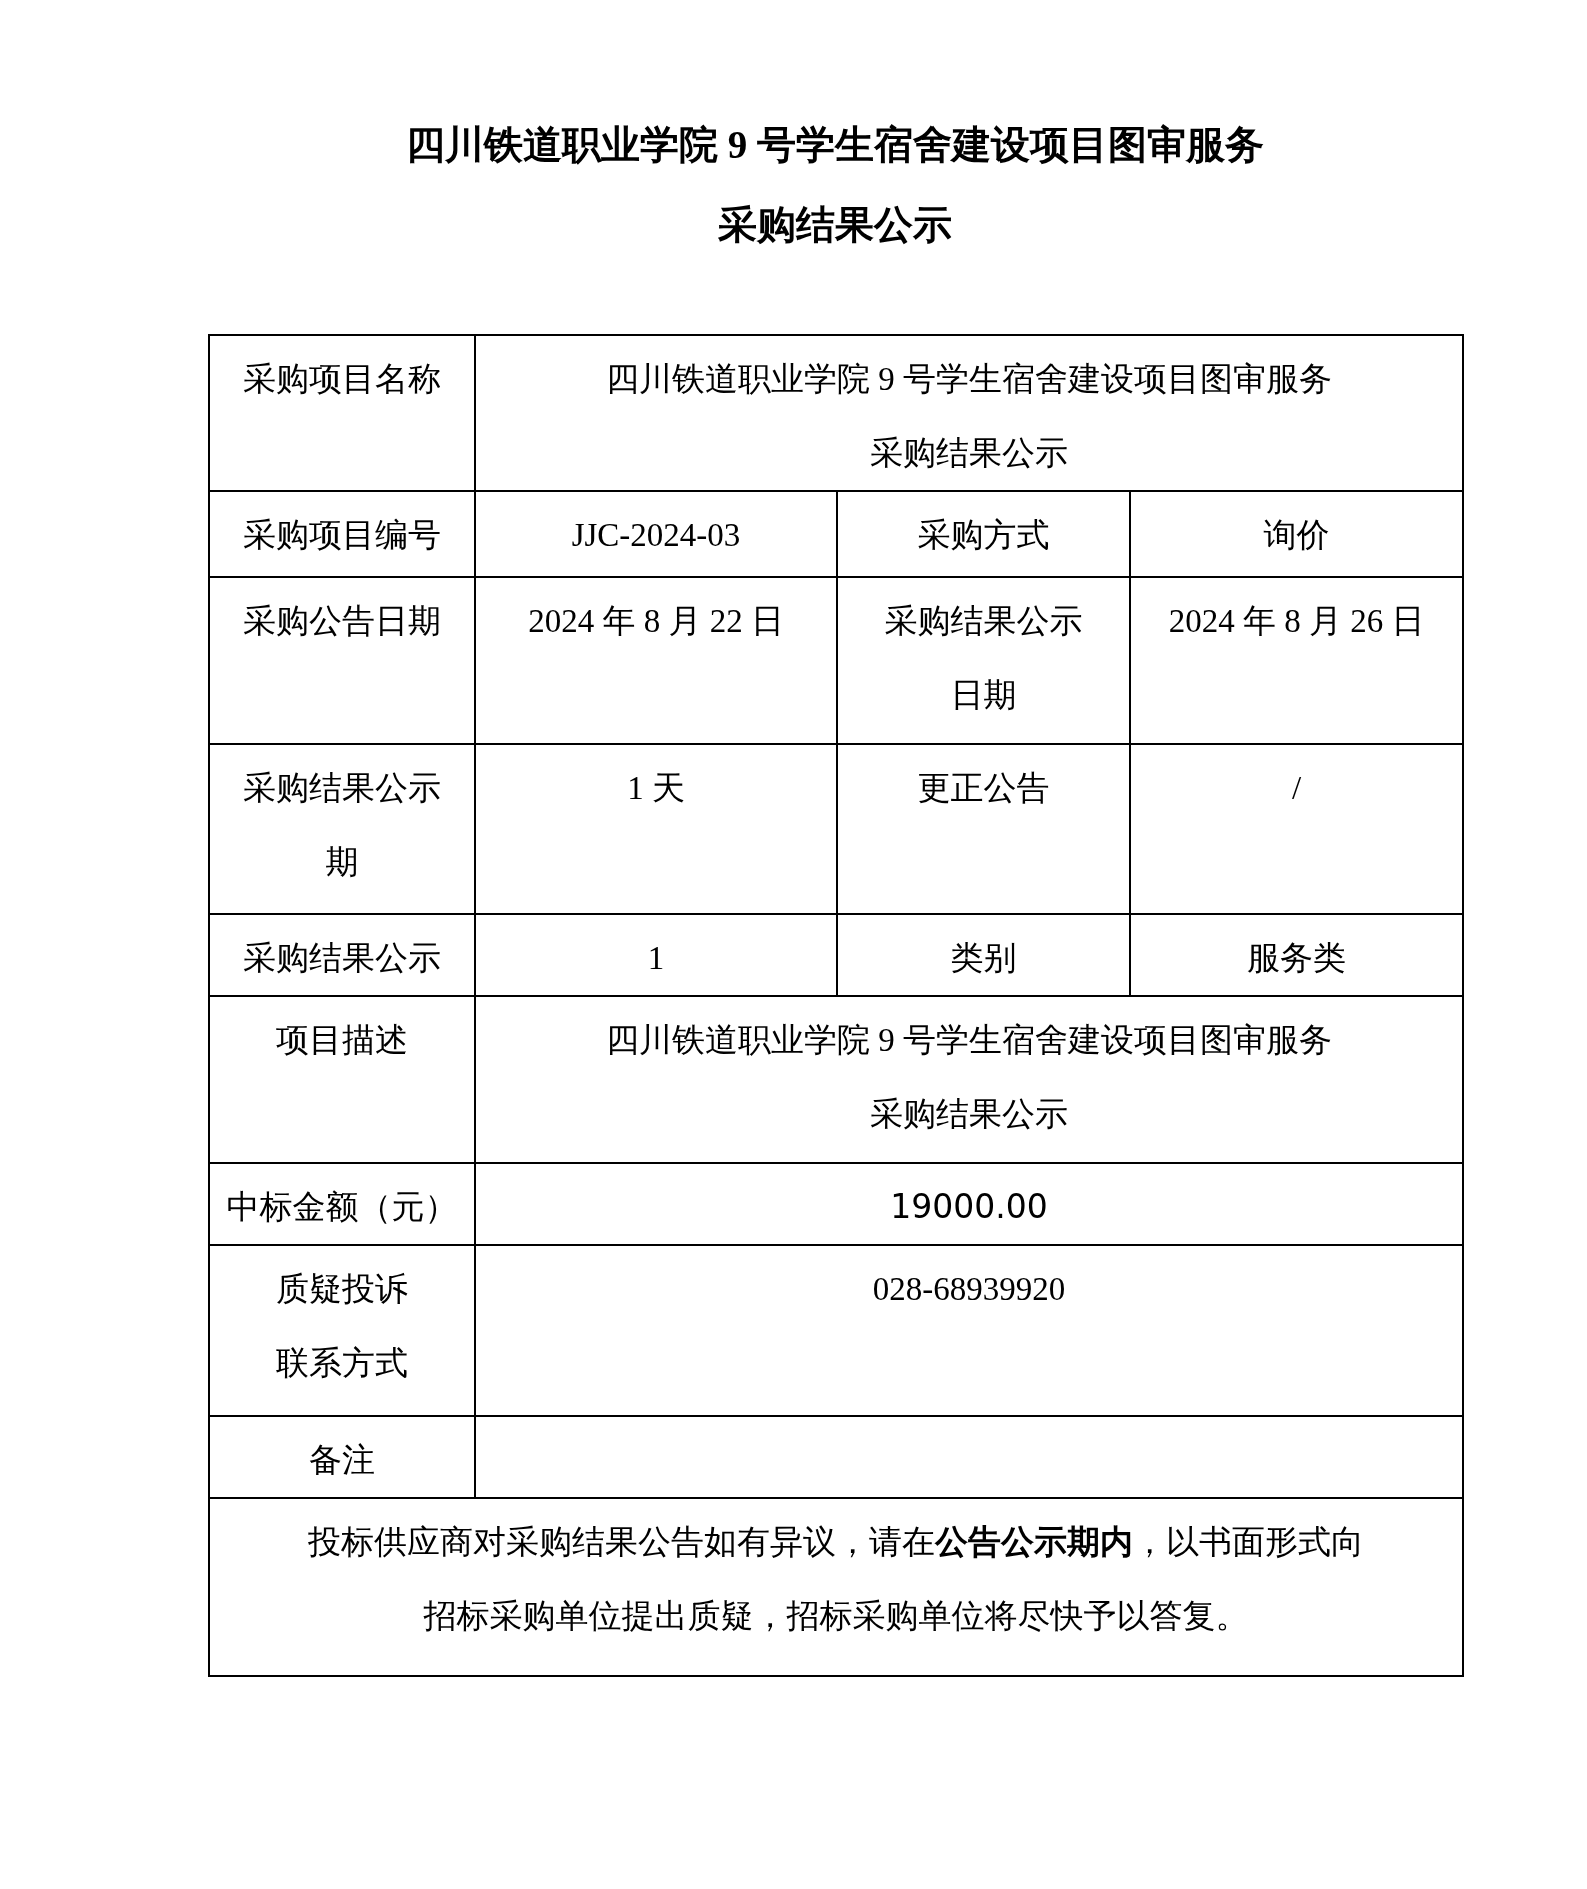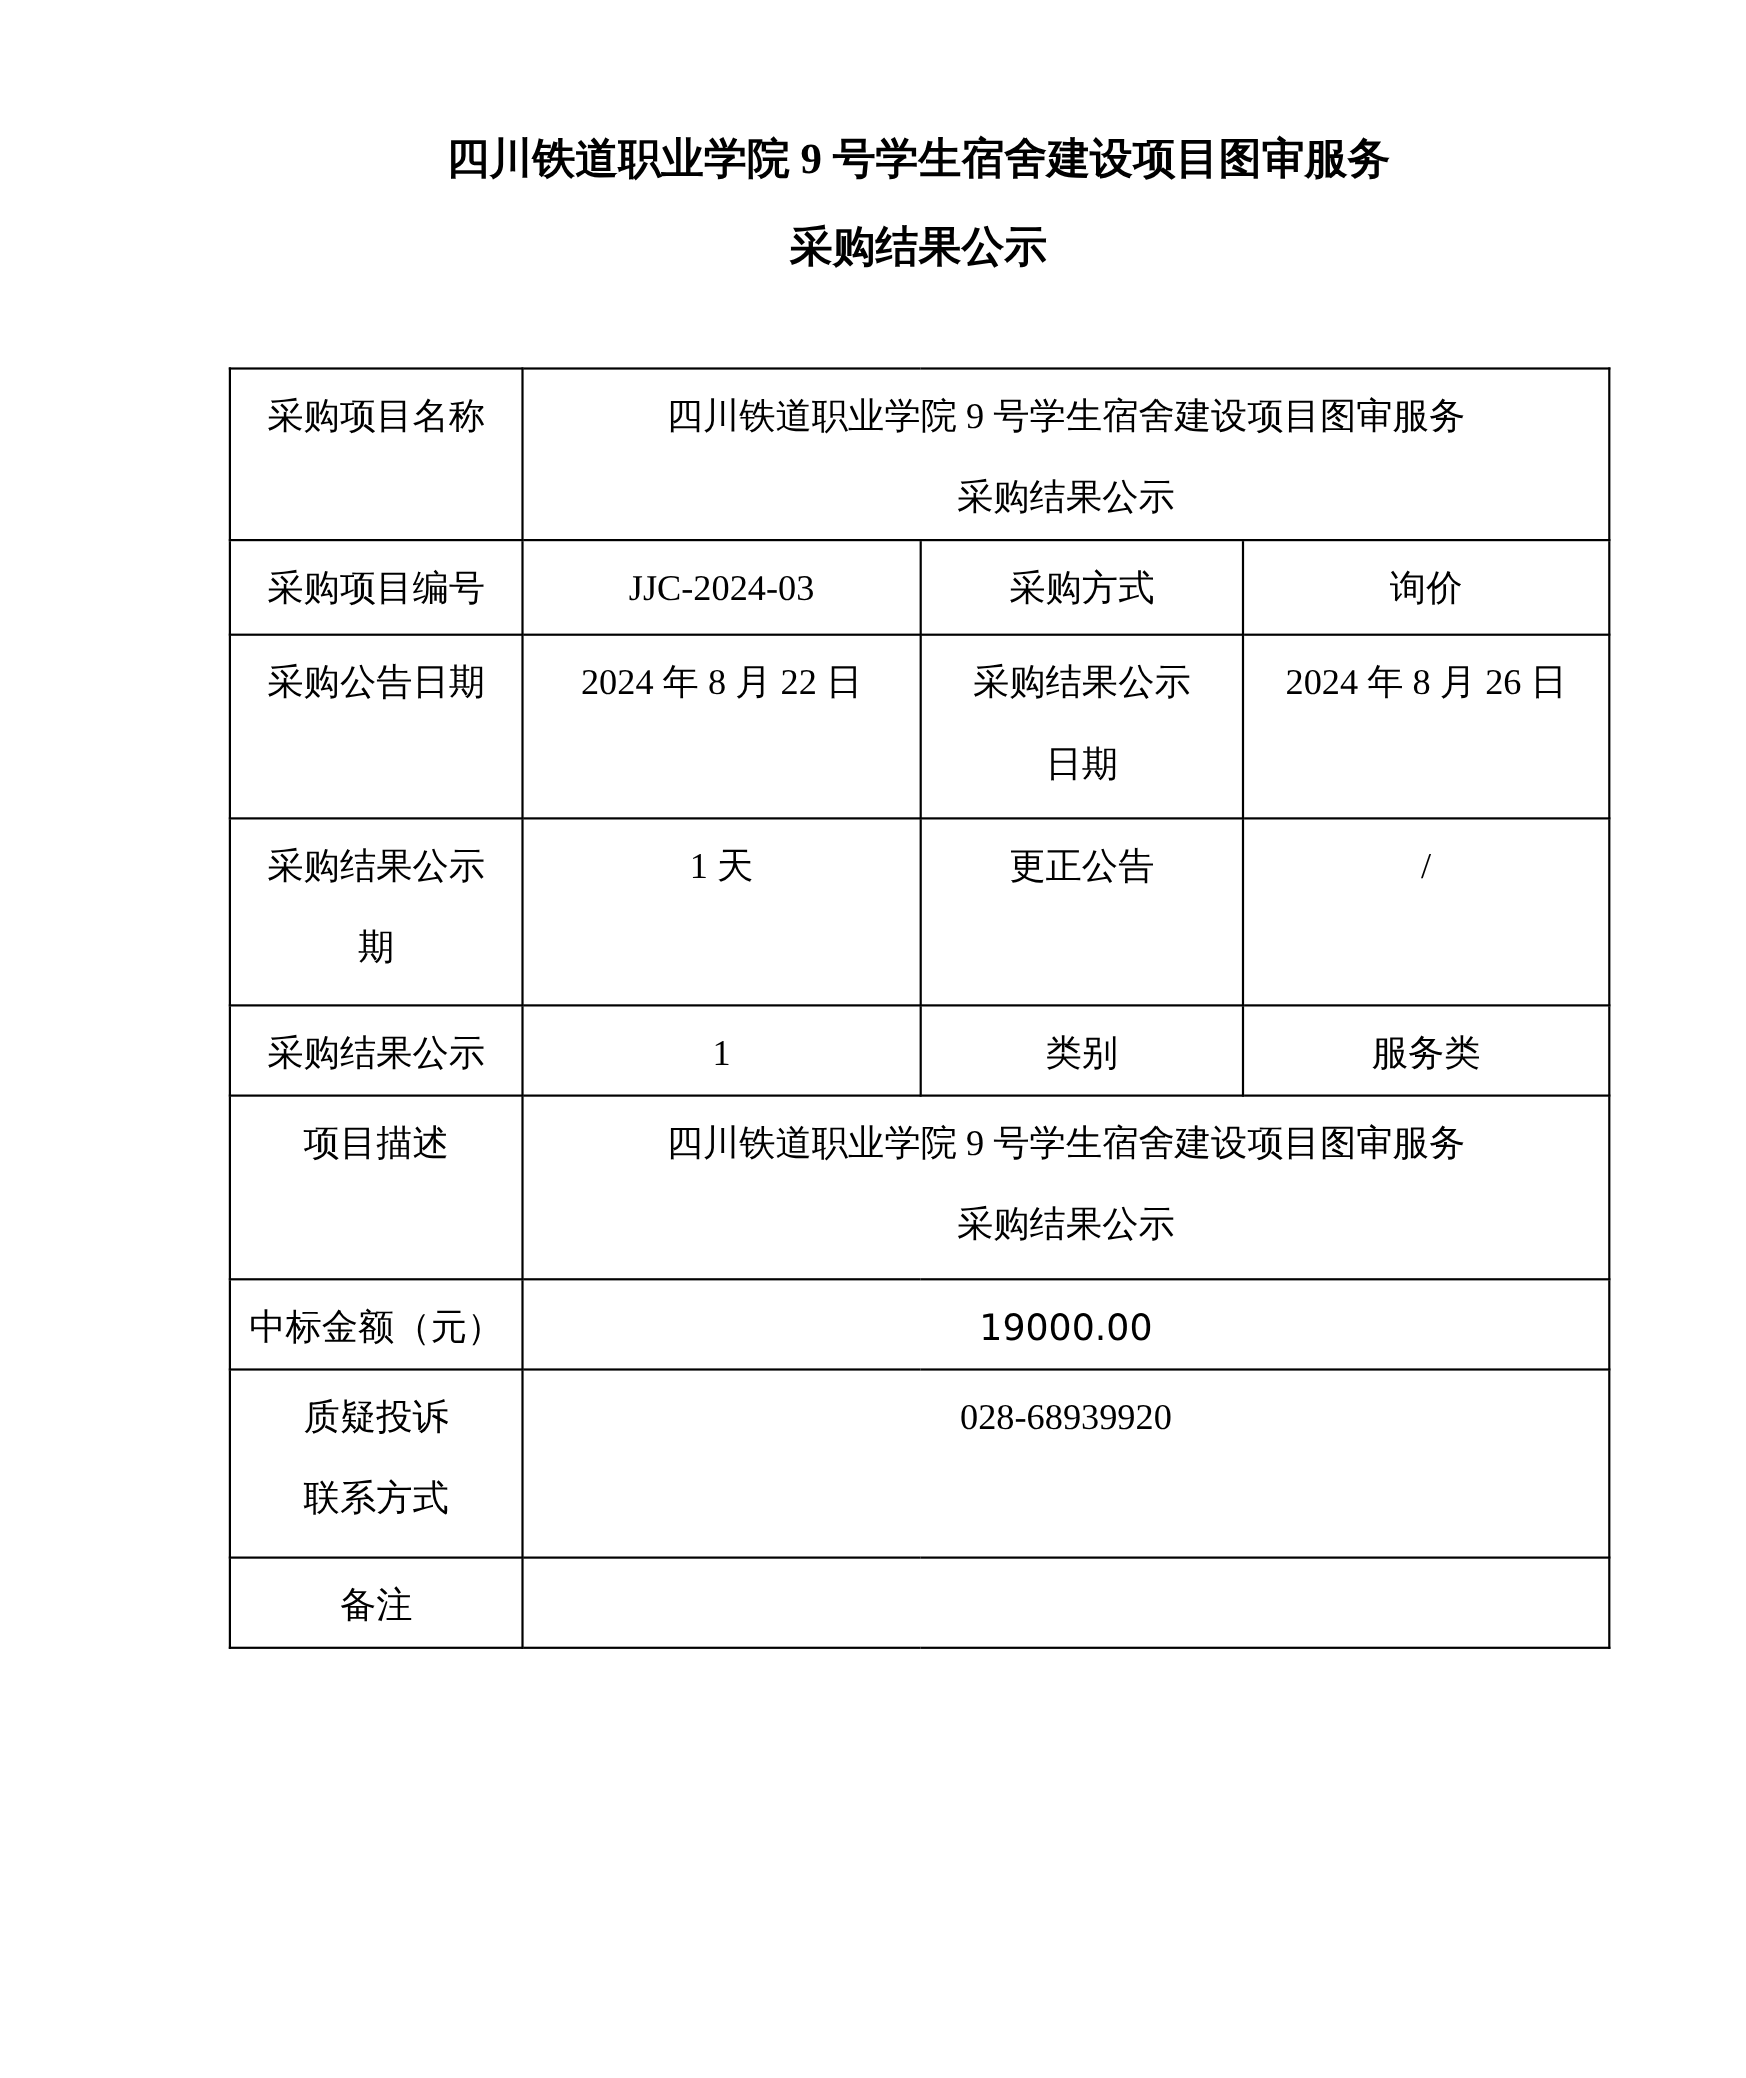--- a/index.html
+++ b/index.html
@@ -152,15 +152,21 @@
         <div>联系方式</div>
       </td>
       <td colspan="3">028-68939920</td>
     </tr>
 
     <tr class="r10">
       <td>备注</td>
       <td colspan="3"></td>
     </tr>
 
+    <tr class="r11">
+      <td colspan="4" class="footer-cell">
+        <div><span>投标供应商对采购结果公告如有异议，请在</span><span class="bold">公告公示期内</span><span>，以书面形式向</span></div>
+        <div>招标采购单位提出质疑，招标采购单位将尽快予以答复。</div>
+      </td>
+    </tr>
   </tbody>
     </table>
 </div>
 
 </body></html>

